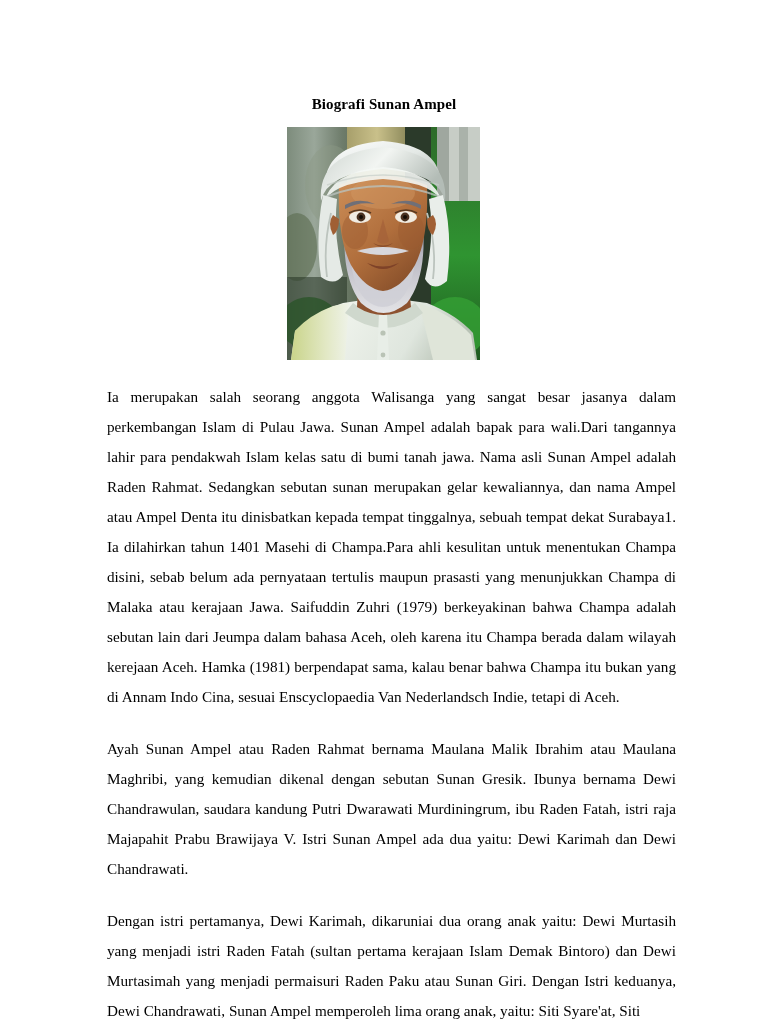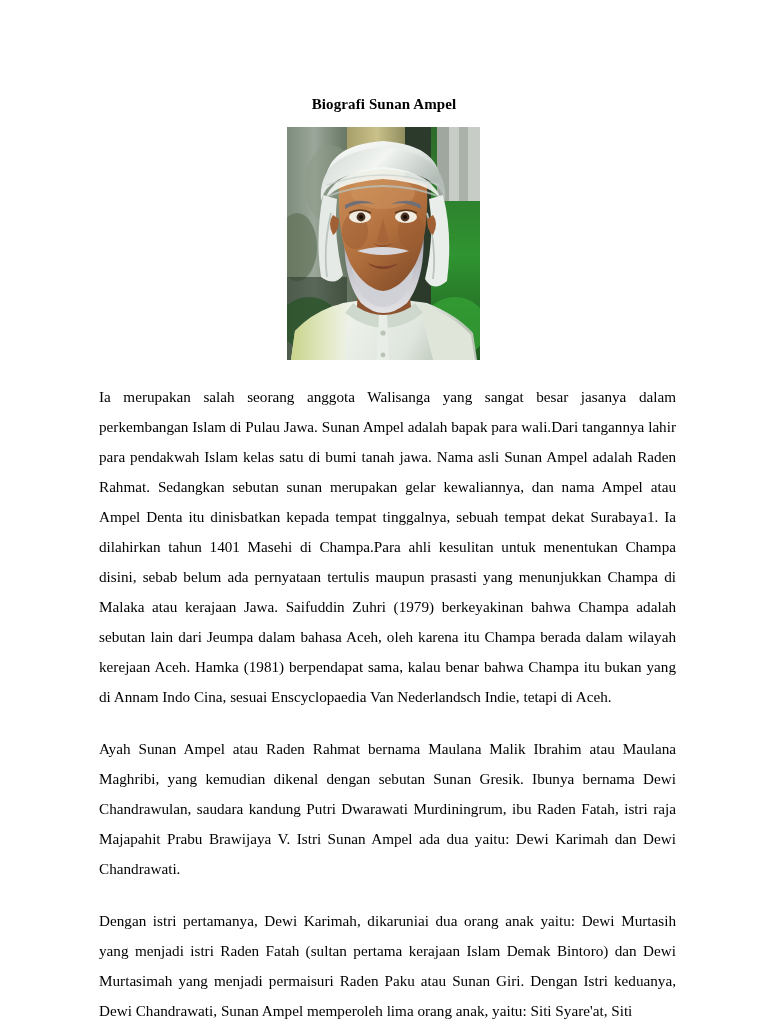--- a/index.html
+++ b/index.html
@@ -59,21 +59,21 @@
     position: absolute;
     left: 91px;
     top: 382px;
     width: 585px;
     font-size: 15.2px;
     line-height: 30px;
     text-align: justify;
     text-justify: inter-word;
   }
   .body-text p {
-    margin: 0 0 22px 8px;
+    margin: 0 0 22px 16px;
     text-align: justify;
   }
   .body-text p:last-child {
     margin-bottom: 0;
   }
   
 </style>
 </head>
 <body>
 

